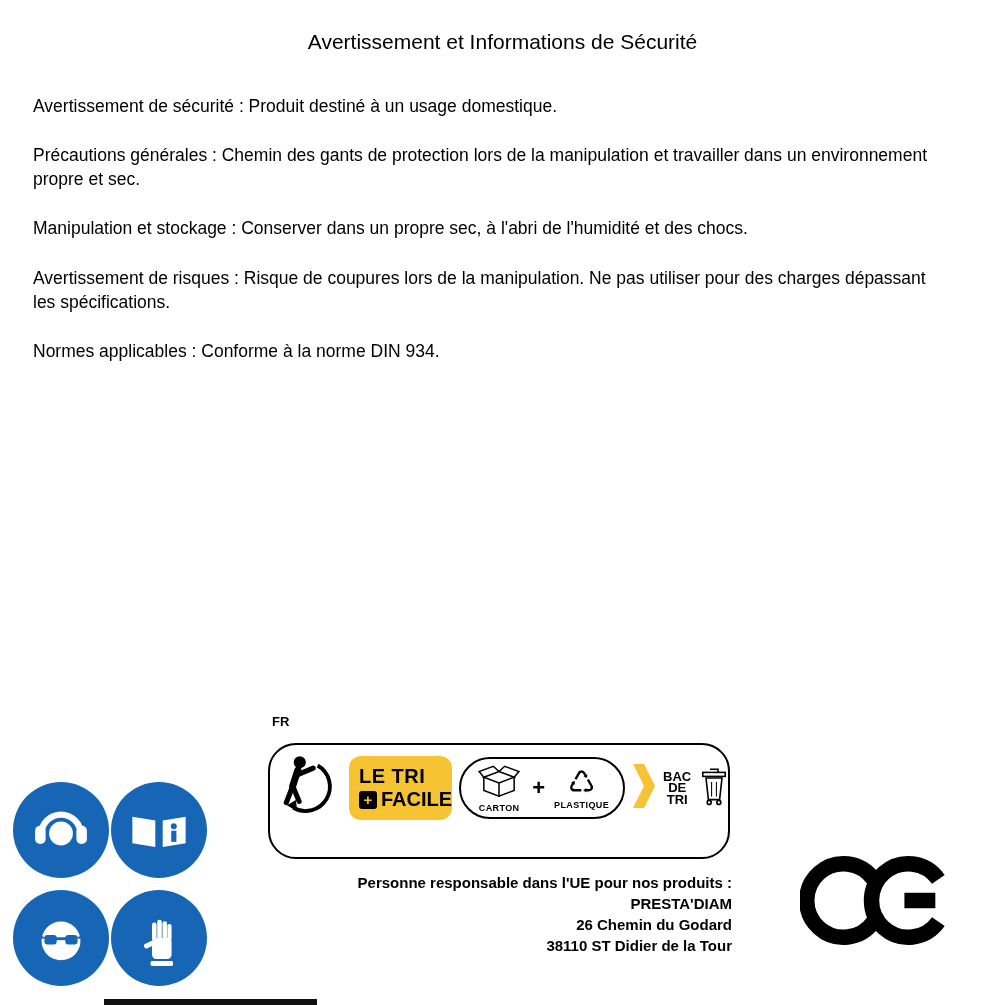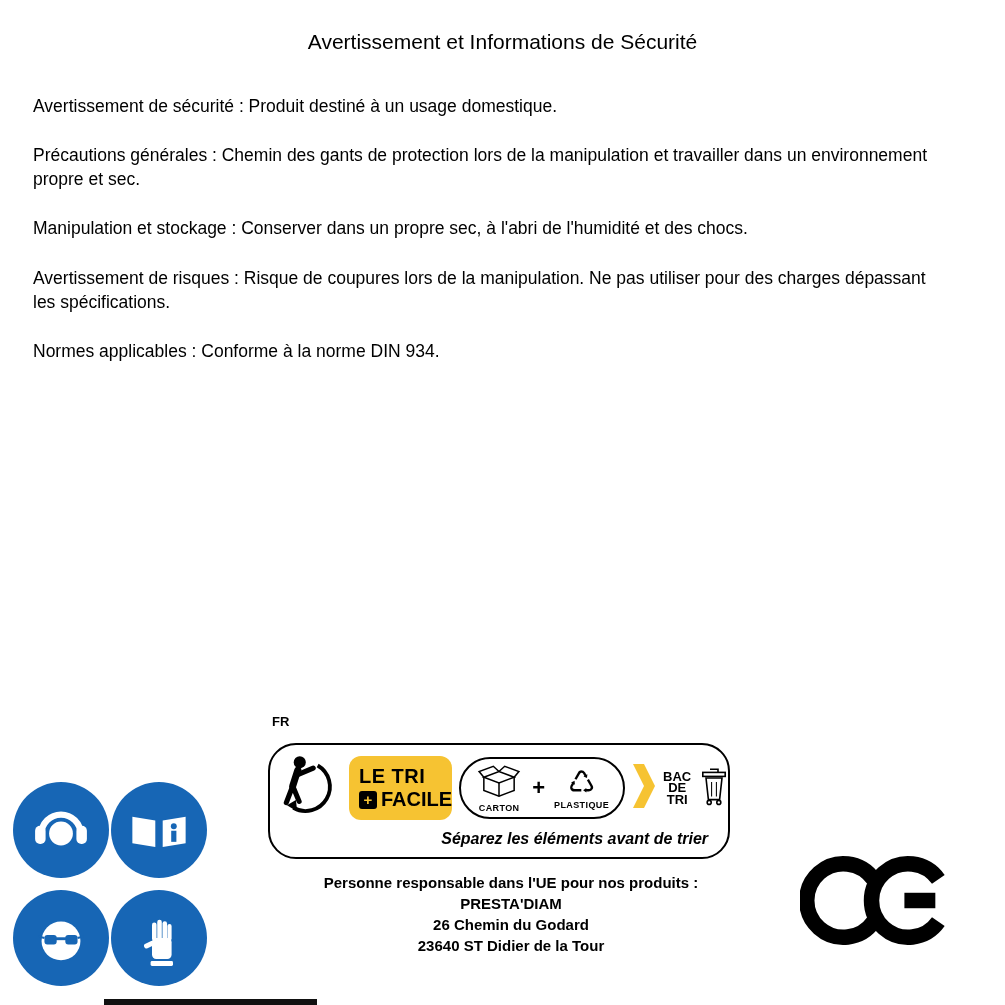--- a/index.html
+++ b/index.html
@@ -34,21 +34,21 @@
   .mat{display:flex;flex-direction:column;align-items:center;line-height:1;}
   .mat .mat-label{font-size:9px;font-weight:bold;letter-spacing:.4px;margin-top:2px;}
   .recycle-glyph{font-size:31px;line-height:32px;}
   .plus-sep{font-size:22px;font-weight:bold;}
   .bac{display:flex;flex-direction:column;align-items:center;font-weight:bold;
     font-size:13px;line-height:11.5px;}
   .tagline{text-align:right;padding-right:10px;font-style:italic;font-weight:bold;
     font-size:16px;margin-top:4px;}
 
   
-  .address{position:absolute;left:280px;top:872px;width:462px;text-align:center;
+  .address{position:absolute;left:270px;top:872px;width:462px;text-align:right;
     font-size:15px;font-weight:bold;line-height:21px;}
 
   .ce{position:absolute;left:800px;top:852px;}
   .bottom-bar{position:absolute;left:104px;top:999px;width:213px;height:6px;background:#111;}
 </style>
 </head>
 <body>
 
 <div class="doc-title">Avertissement et Informations de Sécurité</div>
 
@@ -155,29 +155,28 @@
         <svg width="32" height="52" viewBox="0 0 40 50" fill="none" stroke="#000" stroke-width="2">
           <path d="M15 4 L25 4 L25 8"></path>
           <rect x="6" y="8" width="28" height="5"></rect>
           <path d="M10 15 L13 42 L27 42 L30 15 Z"></path>
           <path d="M17 20 L17 38 M23 20 L23 38" stroke-width="1.3"></path>
           <circle cx="14" cy="45.5" r="2.5"></circle>
           <circle cx="26" cy="45.5" r="2.5"></circle>
         </svg>
       </span>
     </div>
-    <div class="tagline">Séparez les éléments avant de trier</div>
   </div>
 </div>
 
 <div class="address">
   <div>Personne responsable dans l'UE pour nos produits :</div>
   <div>PRESTA'DIAM</div>
   <div>26 Chemin du Godard</div>
-  <div>23640 ST Didier de la Tour</div>
+  <div>38110 ST Didier de la Tour</div>
 </div>
 
 <div class="ce" aria-label="CE">
   <svg width="145" height="97" viewBox="0 0 150 100">
     <path d="M76.1 28.2 A38 38 0 1 0 76.1 71.8" fill="none" stroke="#000" stroke-width="16"></path>
     <path d="M143.1 28.2 A38 38 0 1 0 143.1 71.8" fill="none" stroke="#000" stroke-width="16"></path>
     <path d="M108 50 L140 50" stroke="#000" stroke-width="16"></path>
   </svg>
 </div>
 

